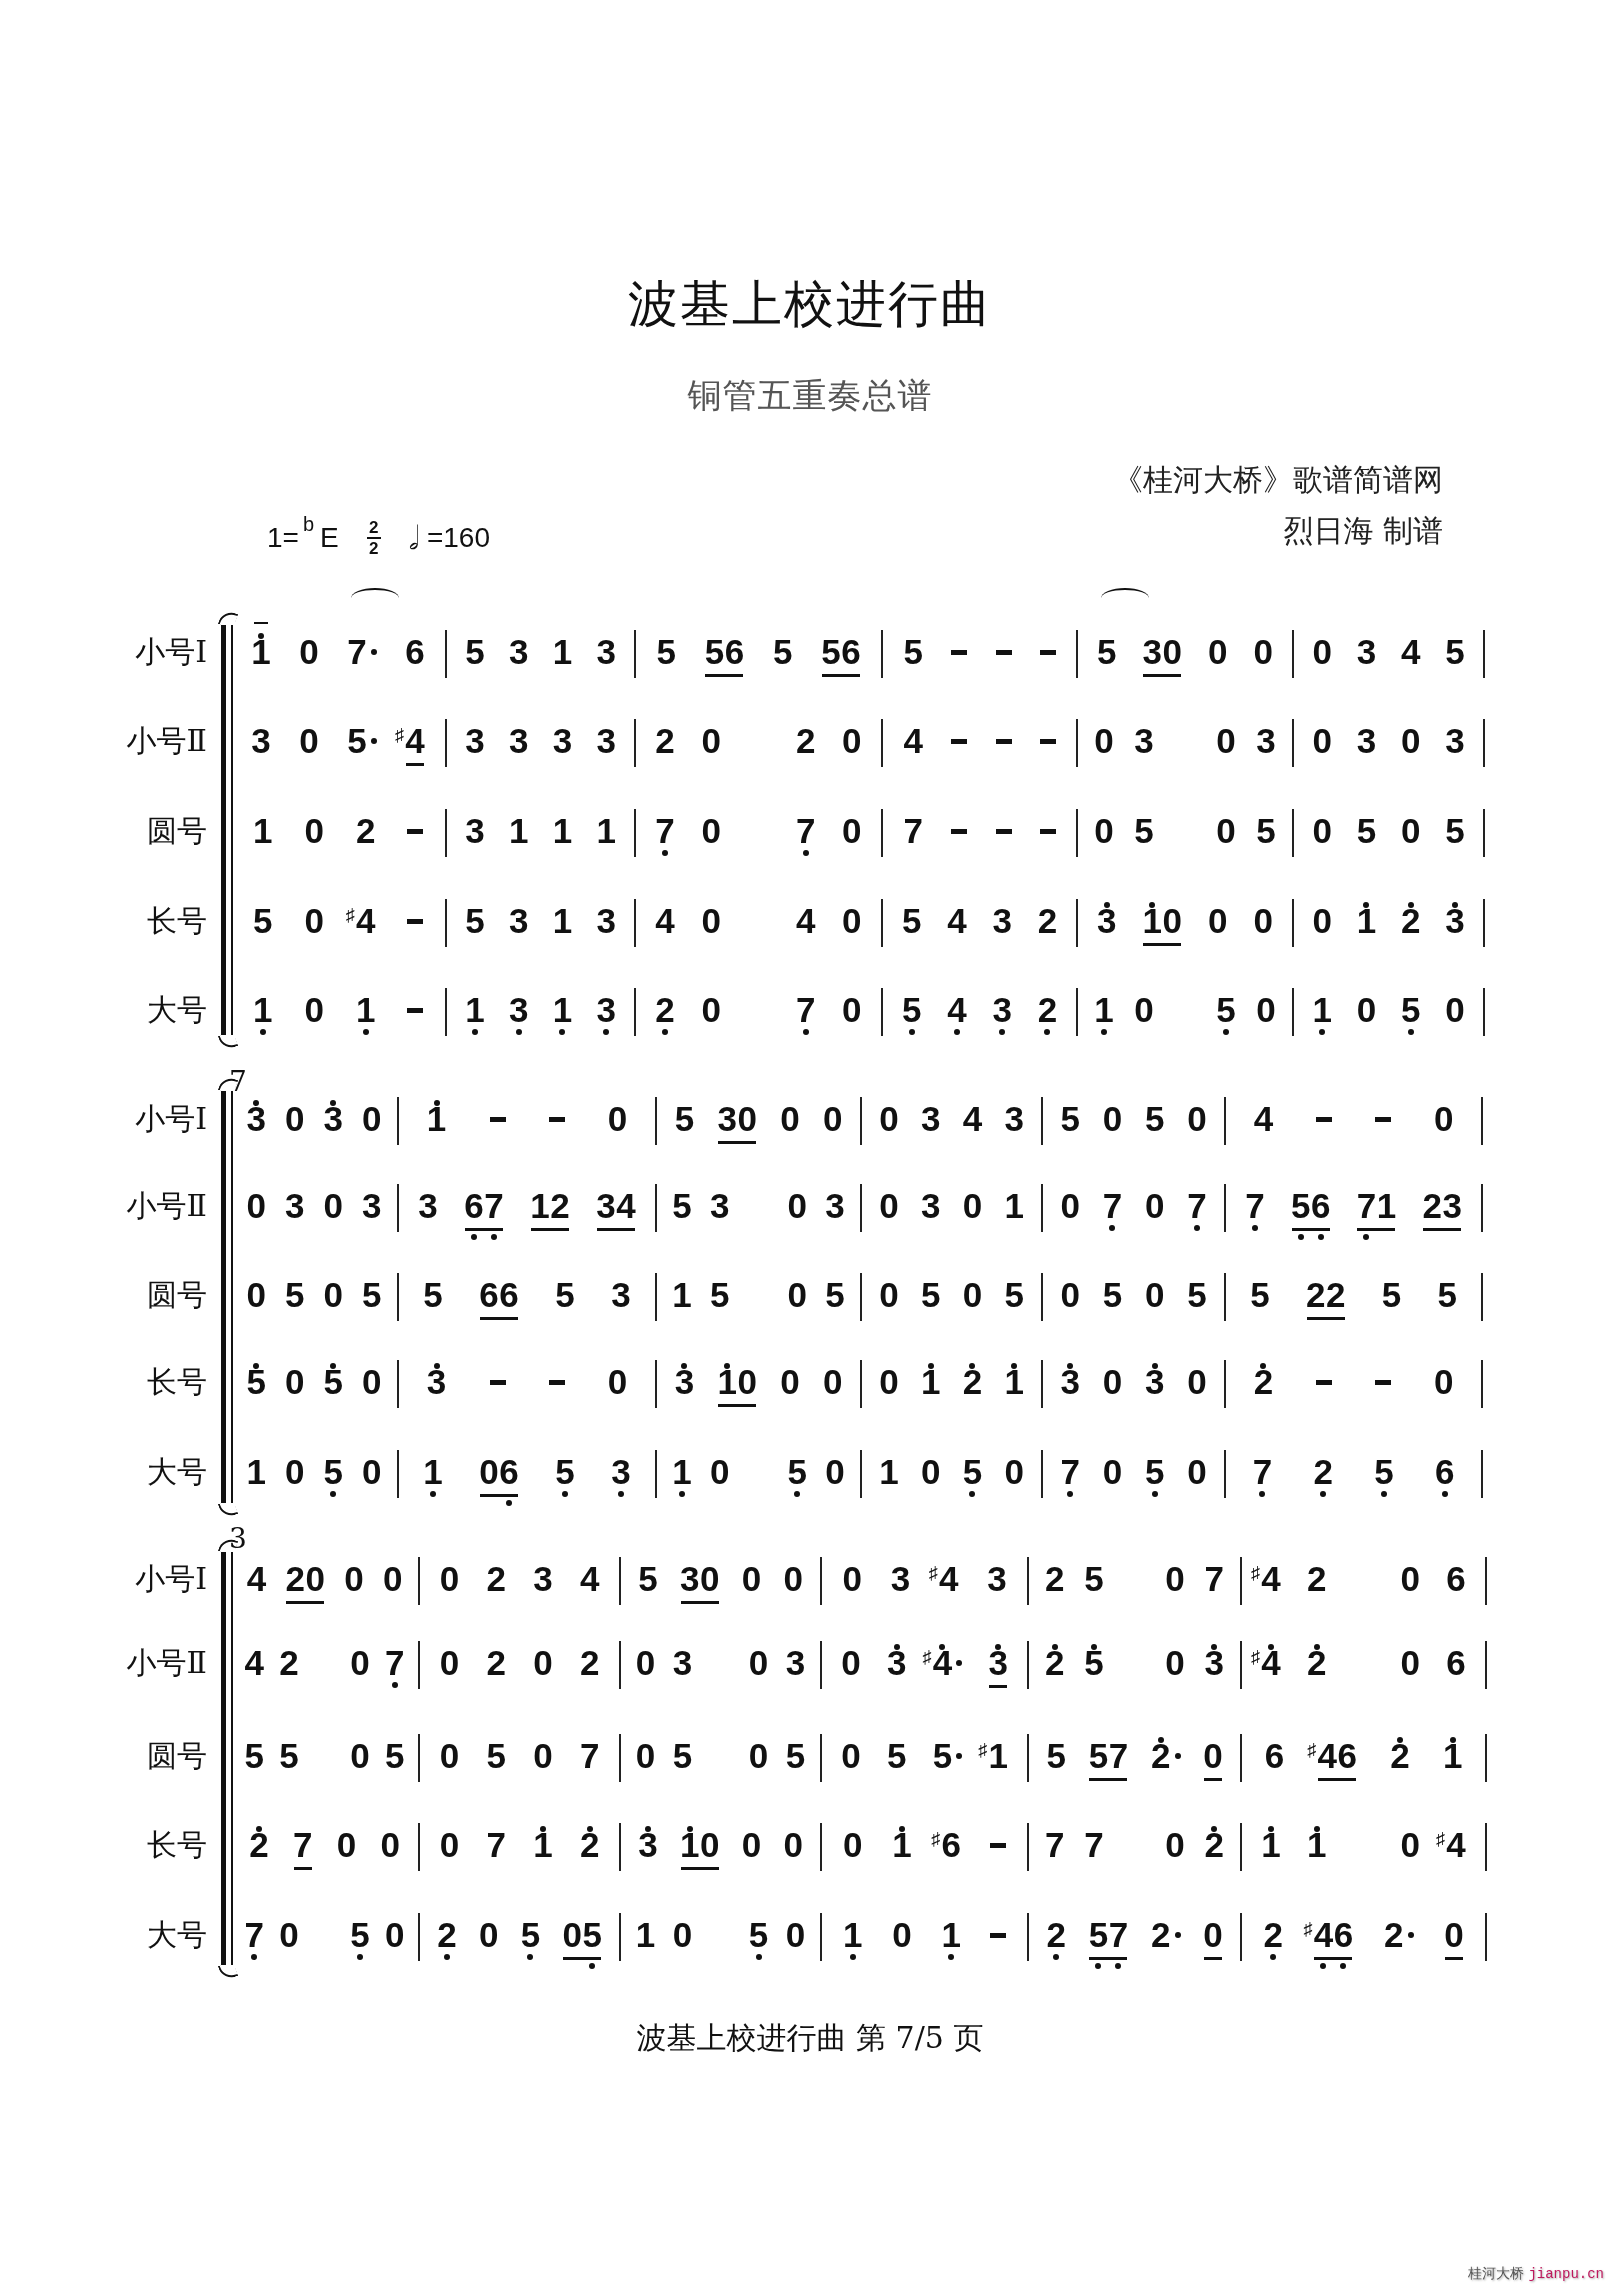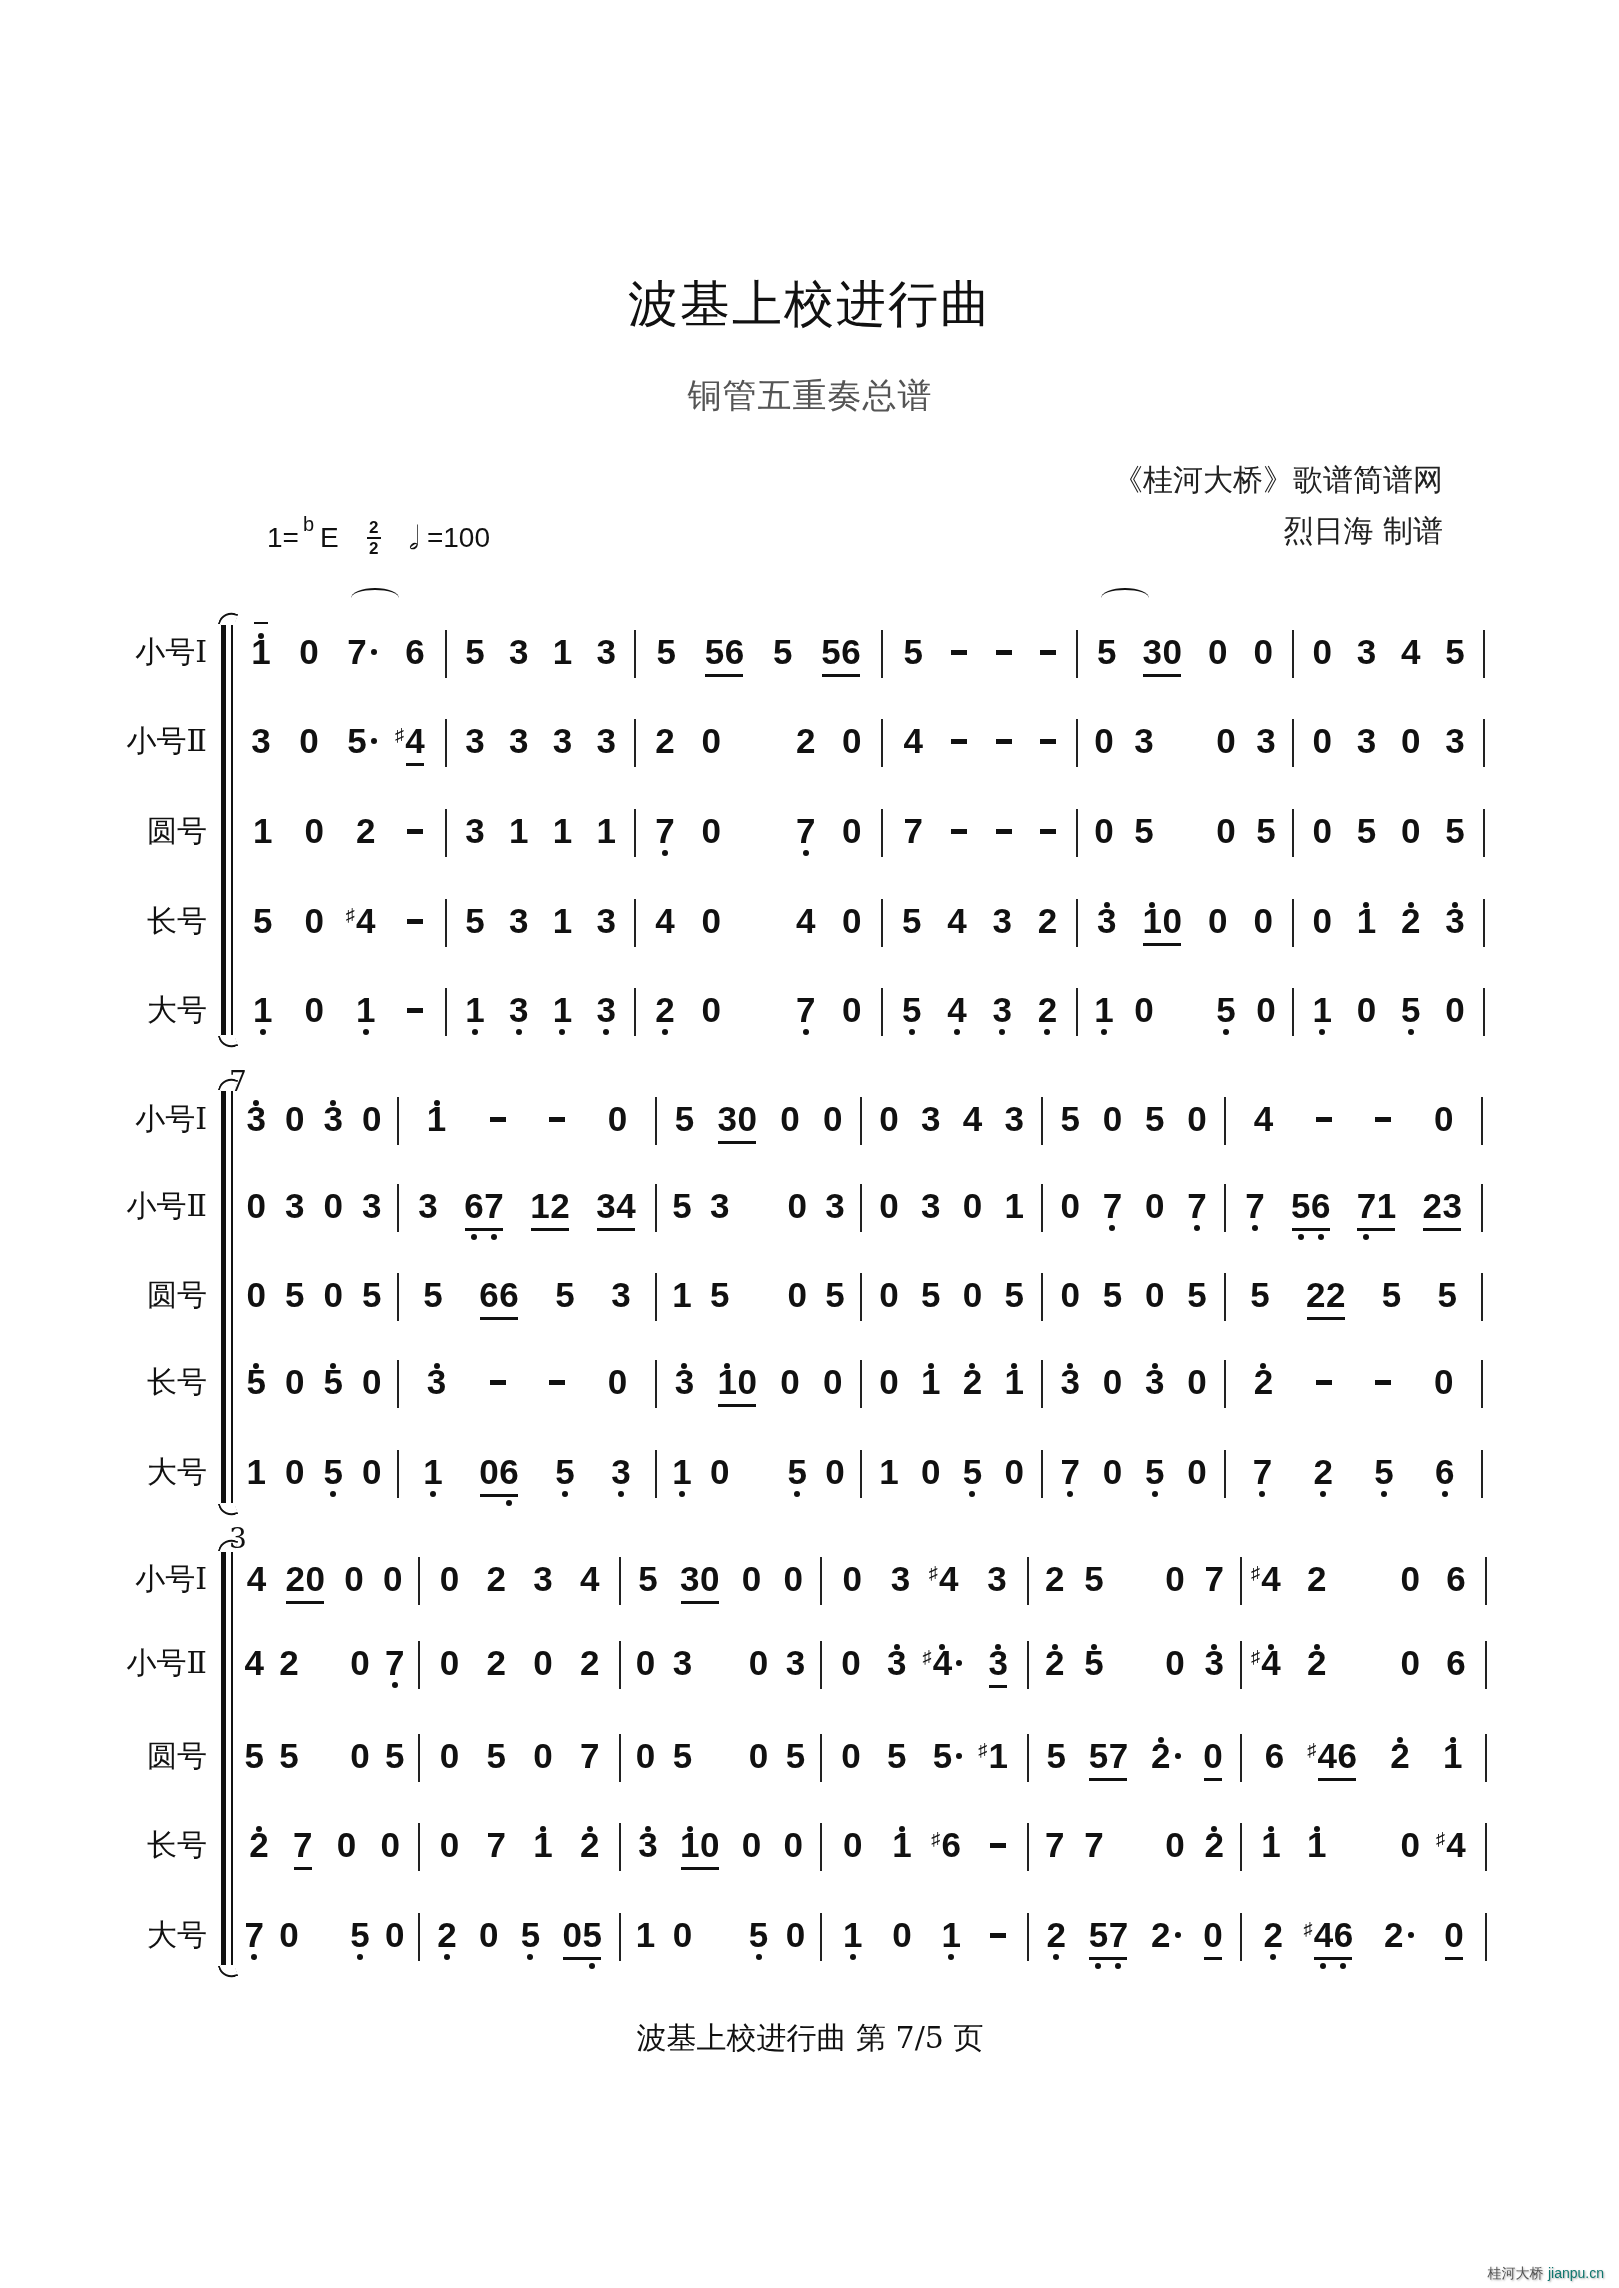--- a/index.html
+++ b/index.html
@@ -32,41 +32,41 @@
   .tok .ul .lo { bottom:-14px; }
   .tok .sh { position:absolute; left:-10px; top:-6px; font-size:18px; font-weight:normal; }
   .tok .aug { display:inline-block; width:6px; height:6px; border-radius:50%; background:#111; margin-left:4px; }
   .tok .ten { position:absolute; left:3px; right:3px; top:-10px; height:2px; background:#111; }
   .beam { display:inline-flex; position:relative; padding-bottom:0; }
   .beam:after { content:""; position:absolute; left:1px; right:1px; bottom:-5px; height:3px; background:#111; }
   .dash { display:inline-block; width:16px; height:5px; background:#111; }
   .arc { position:absolute; top:-24px; height:18px; border-top:2px solid #111; border-radius:50% 50% 0 0; }
   #footer { position:absolute; left:0; width:1620px; top:2018px; text-align:center; font-size:30px; color:#111; }
   #watermark { position:absolute; right:16px; bottom:6px; font-size:14px; color:#555; text-shadow: 1px 1px 2px #aaa; }
-  #watermark .site { color:#0f766e; }
+  #watermark .site { color:#be185d;font-family:Liberation Mono, monospace; }
 </style>
 </head>
 <body>
 
 <div id="title" class="serif">波基上校进行曲</div>
 <div id="subtitle" class="serif">铜管五重奏总谱</div>
 <div id="source" class="serif">《桂河大桥》歌谱简谱网</div>
 <div id="arranger" class="serif">烈日海  制谱</div>
 
 <div id="tempo" class="sans">
   <span>1=</span>
   <span class="flat">b</span>
   <span>E</span>
   <span class="frac">
     <span>2</span>
     <span class="bar"></span>
     <span>2</span>
   </span>
   <span class="halfnote">𝅗𝅥</span>
-  <span>=100</span>
+  <span>=160</span>
 </div>
 
 <div id="score">
     <div class="system" style="top: 0px;">
       <div class="bracket" style="left: 221px; top: 625px; height: 410px;"></div>
       <div class="row" style="top: 612px;">
         <div class="label serif" style="left: 98px;">小号Ⅰ</div>
         <div class="measure" style="left: 231px; width: 214px;">
           <span class="tok">
             <span class="d"><span>1</span><span class="hi"></span><span class="ten"></span></span>

